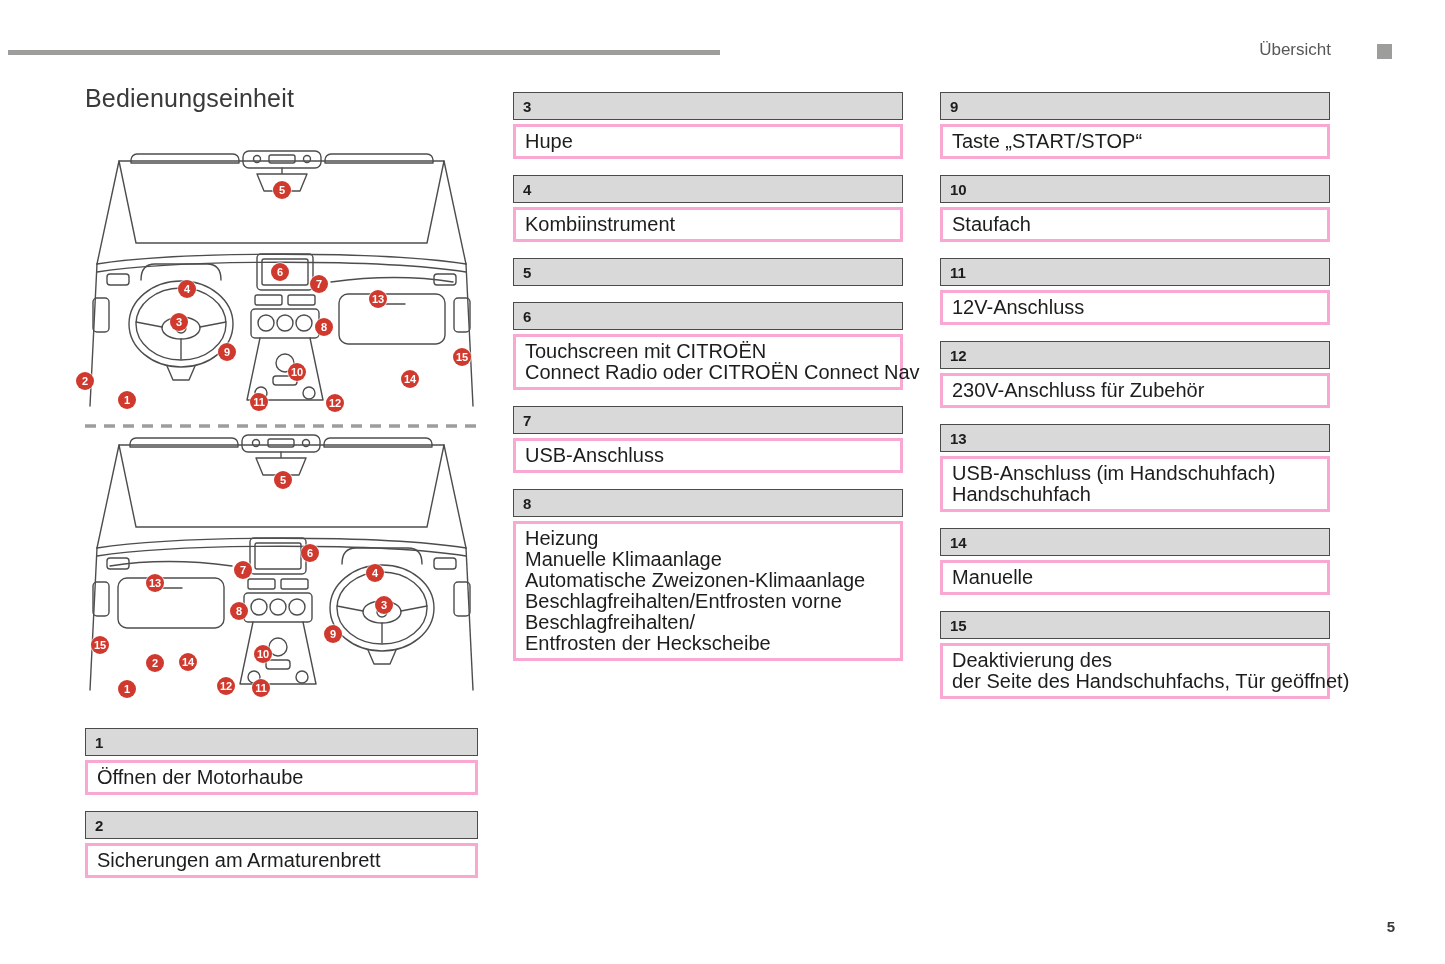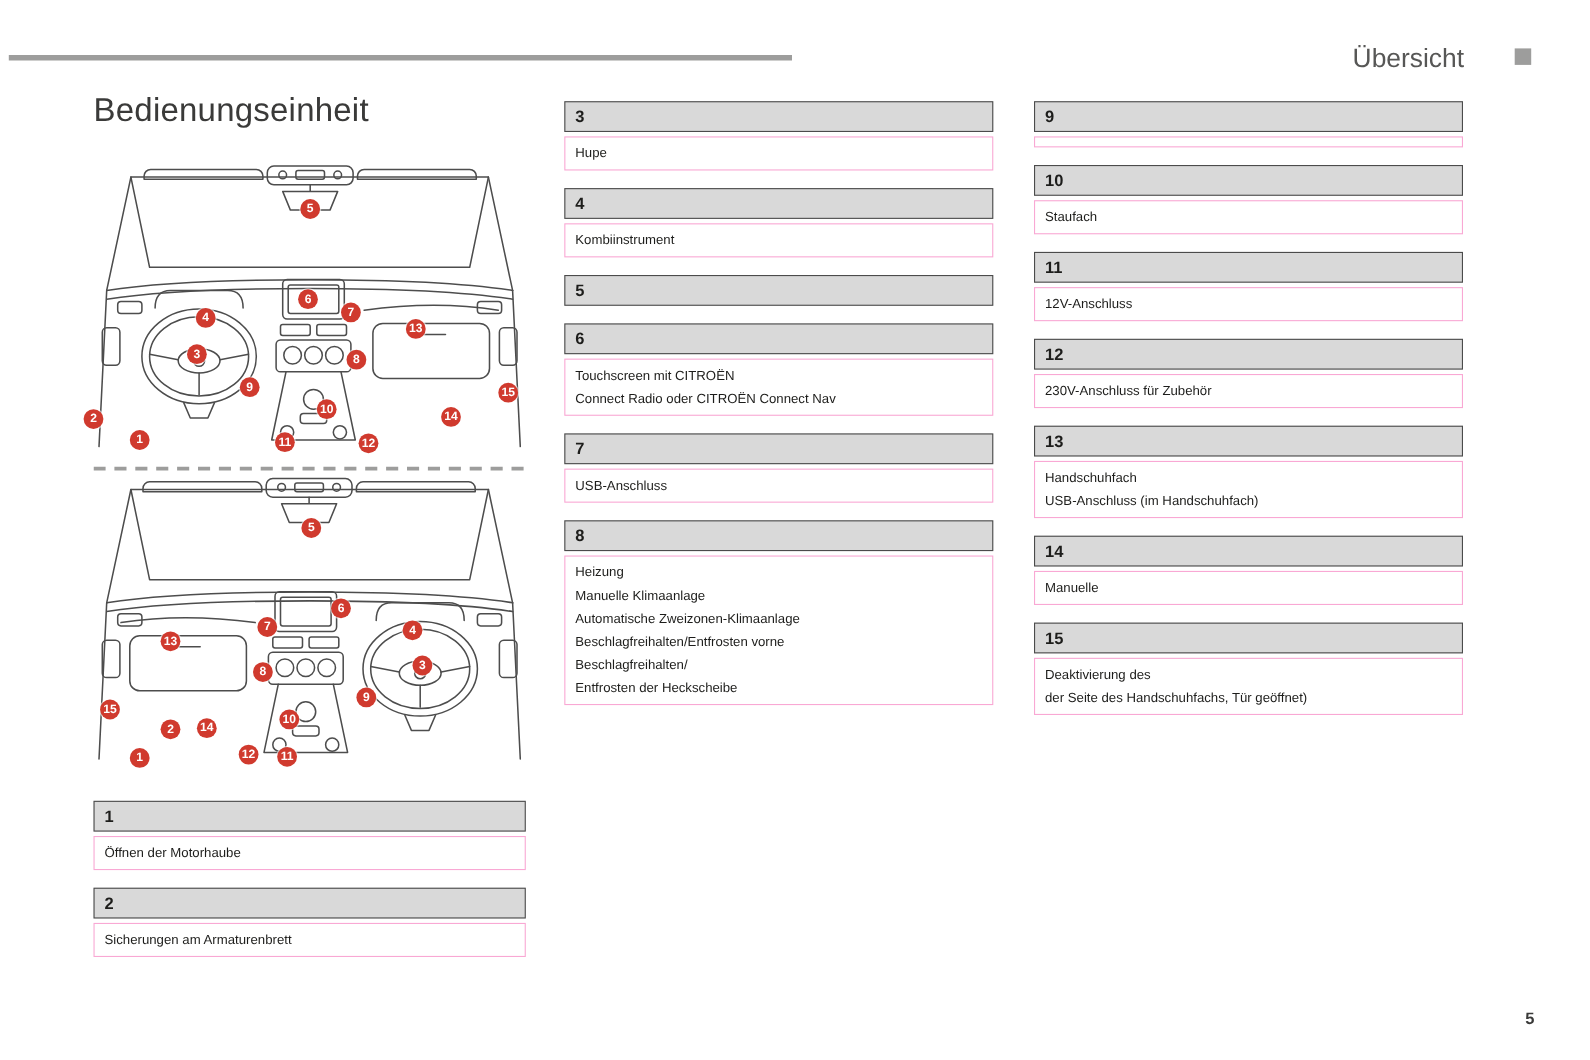--- a/index.html
+++ b/index.html
@@ -10,30 +10,30 @@
     color: #1d1d1b;
     overflow: hidden;
   }
   .top-rule {
     position: absolute; left: 8px; top: 50px;
     width: 712px; height: 5px;
     background: var(--rule-gray, #9d9d9c);
   }
   .section-label {
     position: absolute; top: 40px; right: 114px;
-    font-size: 24px; color: #575756;
+    font-size: 17px; color: #575756;
   }
   .section-marker {
     position: absolute; top: 44px; right: 53px;
     width: 15px; height: 15px;
     background: var(--rule-gray, #9d9d9c);
   }
   .page-title {
     position: absolute; left: 85px; top: 84px;
-    font-size: 30px; font-weight: 400; color: #3a3a39;
+    font-size: 25px; font-weight: 400; color: #3a3a39;
     letter-spacing: 0.2px;
   }
   .col { position: absolute; }
   .col-left  { left: 85px;  top: 148px; width: 393px; }
   .col-mid   { left: 513px; top: 92px;  width: 390px; }
   .col-right { left: 940px; top: 92px;  width: 390px; }
 
   .dash-figure {
     position: relative; width: 393px; height: 556px;
     margin-bottom: 24px; overflow: visible;
@@ -53,23 +53,23 @@
   .legend-table { margin-bottom: 16px; }
   .lt-head {
     border: 1px solid #4b4b4b;
     background: var(--table-header-bg, #d9d9d9);
     font-weight: 700; font-size: 15px;
     padding: 5px 9px 4px 9px;
     margin-bottom: 4px;
     color: #1d1d1b;
   }
   .lt-body {
-    border: 1px solid #f9a8d4;
+    border: 3px solid #f9a8d4;
     padding: 4px 9px;
-    font-size: 12px;
+    font-size: 20px;
   }
   .lt-line { line-height: 21px; white-space: nowrap; }
 
   .page-number {
     position: absolute; right: 50px; top: 918px;
     font-size: 15px; font-weight: 700; color: #3a3a39;
   }
 </style>
 </head>
 <body>
@@ -245,20 +245,21 @@
         <div class="lt-line">Beschlagfreihalten/</div>
         <div class="lt-line">Entfrosten der Heckscheibe</div>
       </div>
     </section>
   </div>
 
   <div class="col col-right">
     <section class="legend-table">
       <div class="lt-head">9</div>
       <div class="lt-body">
+        <div class="lt-line">Taste „START/STOP“</div>
       </div>
     </section>
 
     <section class="legend-table">
       <div class="lt-head">10</div>
       <div class="lt-body">
         <div class="lt-line">Staufach</div>
       </div>
     </section>
 
@@ -272,22 +273,22 @@
     <section class="legend-table">
       <div class="lt-head">12</div>
       <div class="lt-body">
         <div class="lt-line">230V-Anschluss für Zubehör</div>
       </div>
     </section>
 
     <section class="legend-table">
       <div class="lt-head">13</div>
       <div class="lt-body">
+        <div class="lt-line">USB-Anschluss (im Handschuhfach)</div>
         <div class="lt-line">Handschuhfach</div>
-        <div class="lt-line">USB-Anschluss (im Handschuhfach)</div>
       </div>
     </section>
 
     <section class="legend-table">
       <div class="lt-head">14</div>
       <div class="lt-body">
         <div class="lt-line">Manuelle</div>
       </div>
     </section>
 

